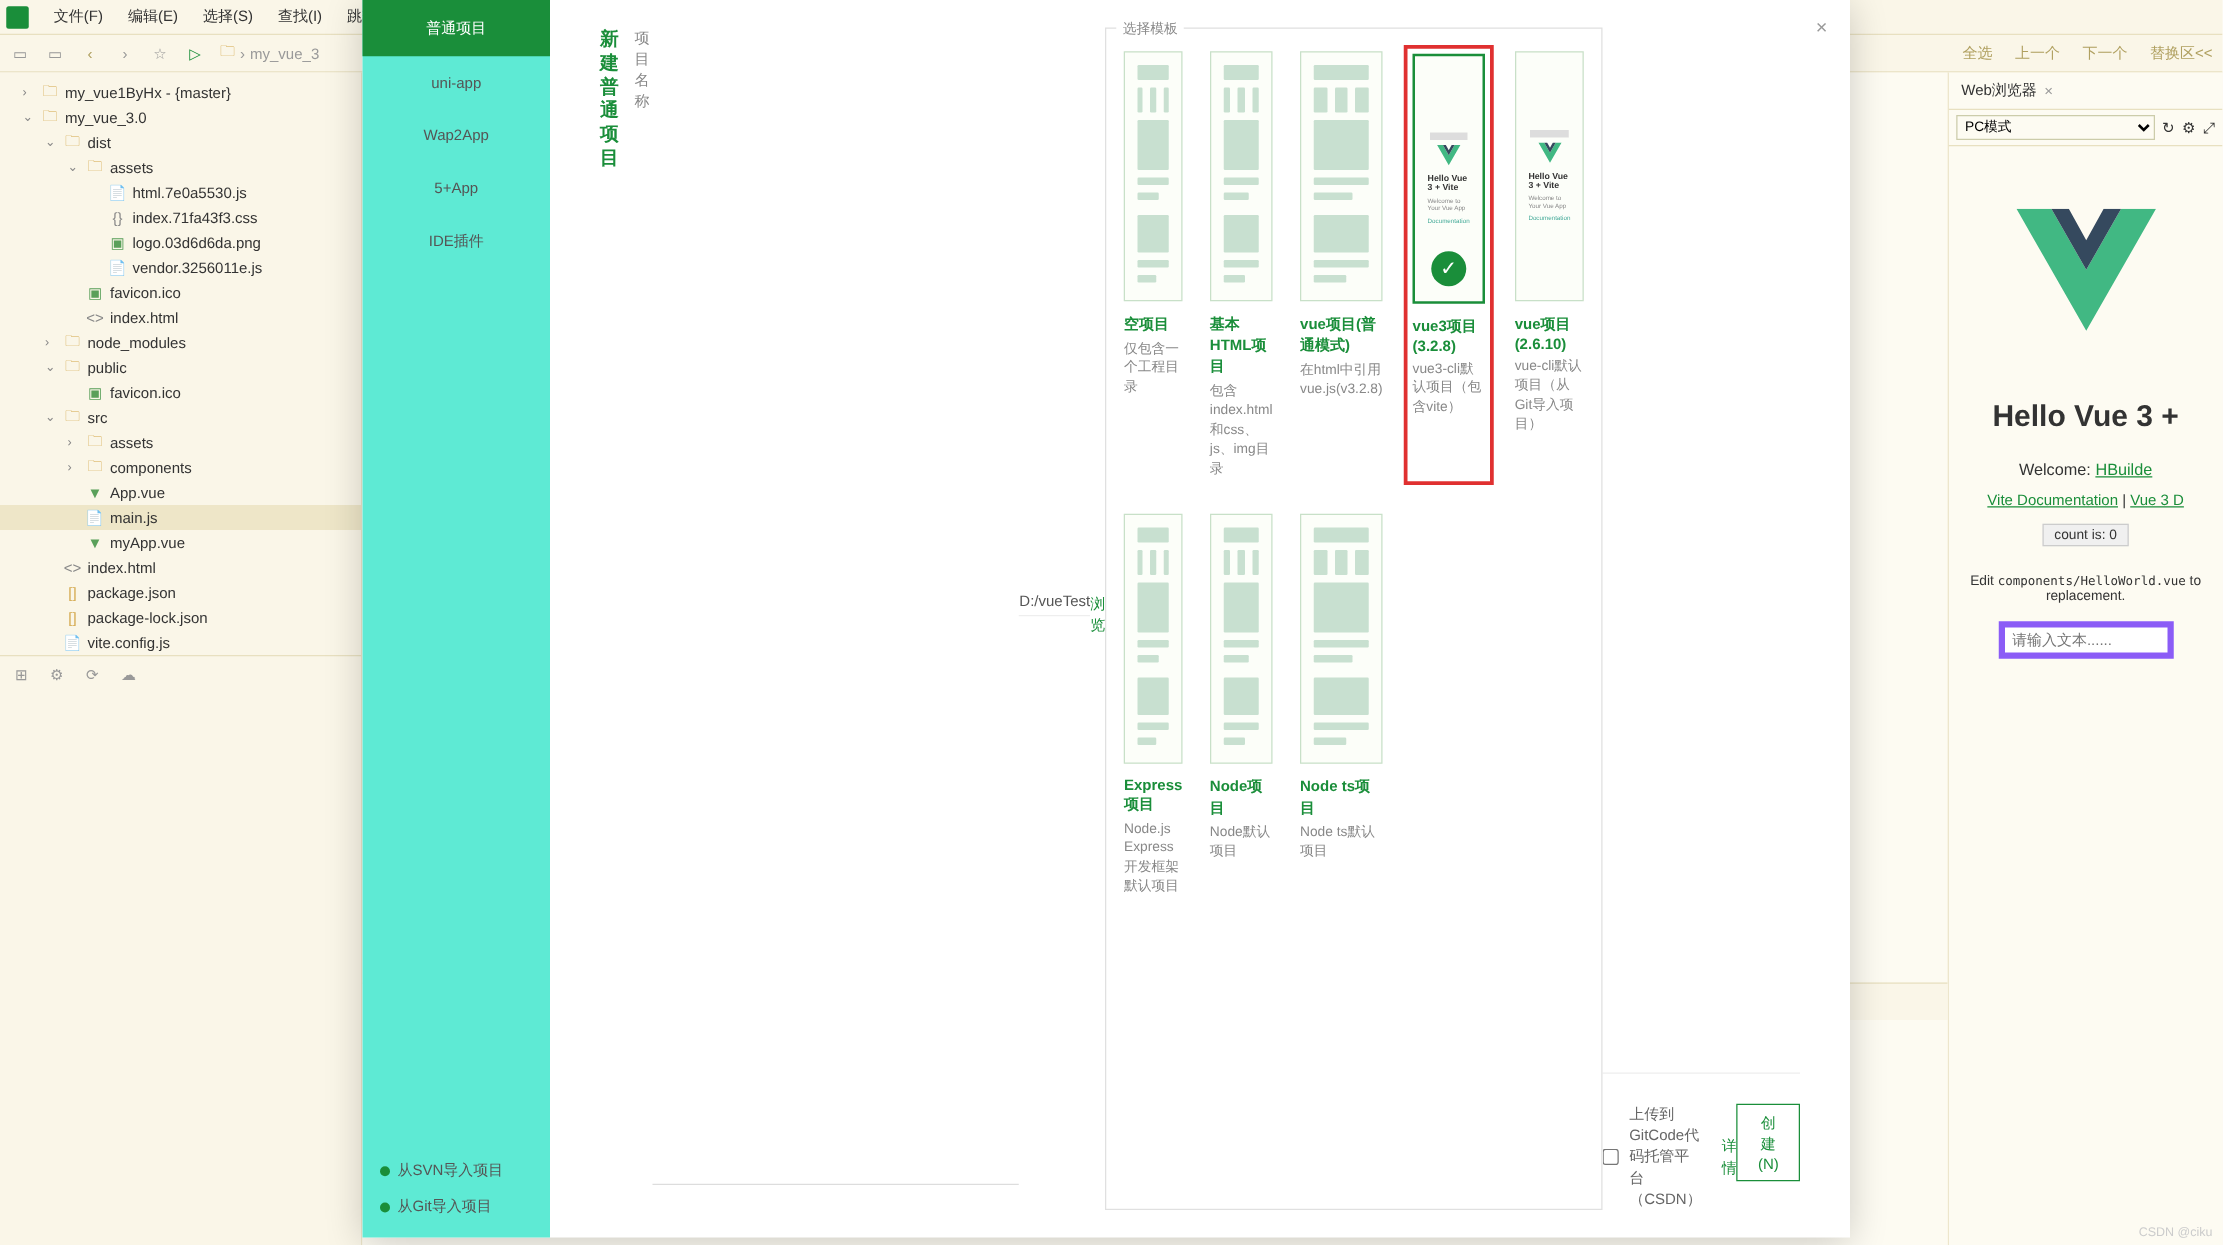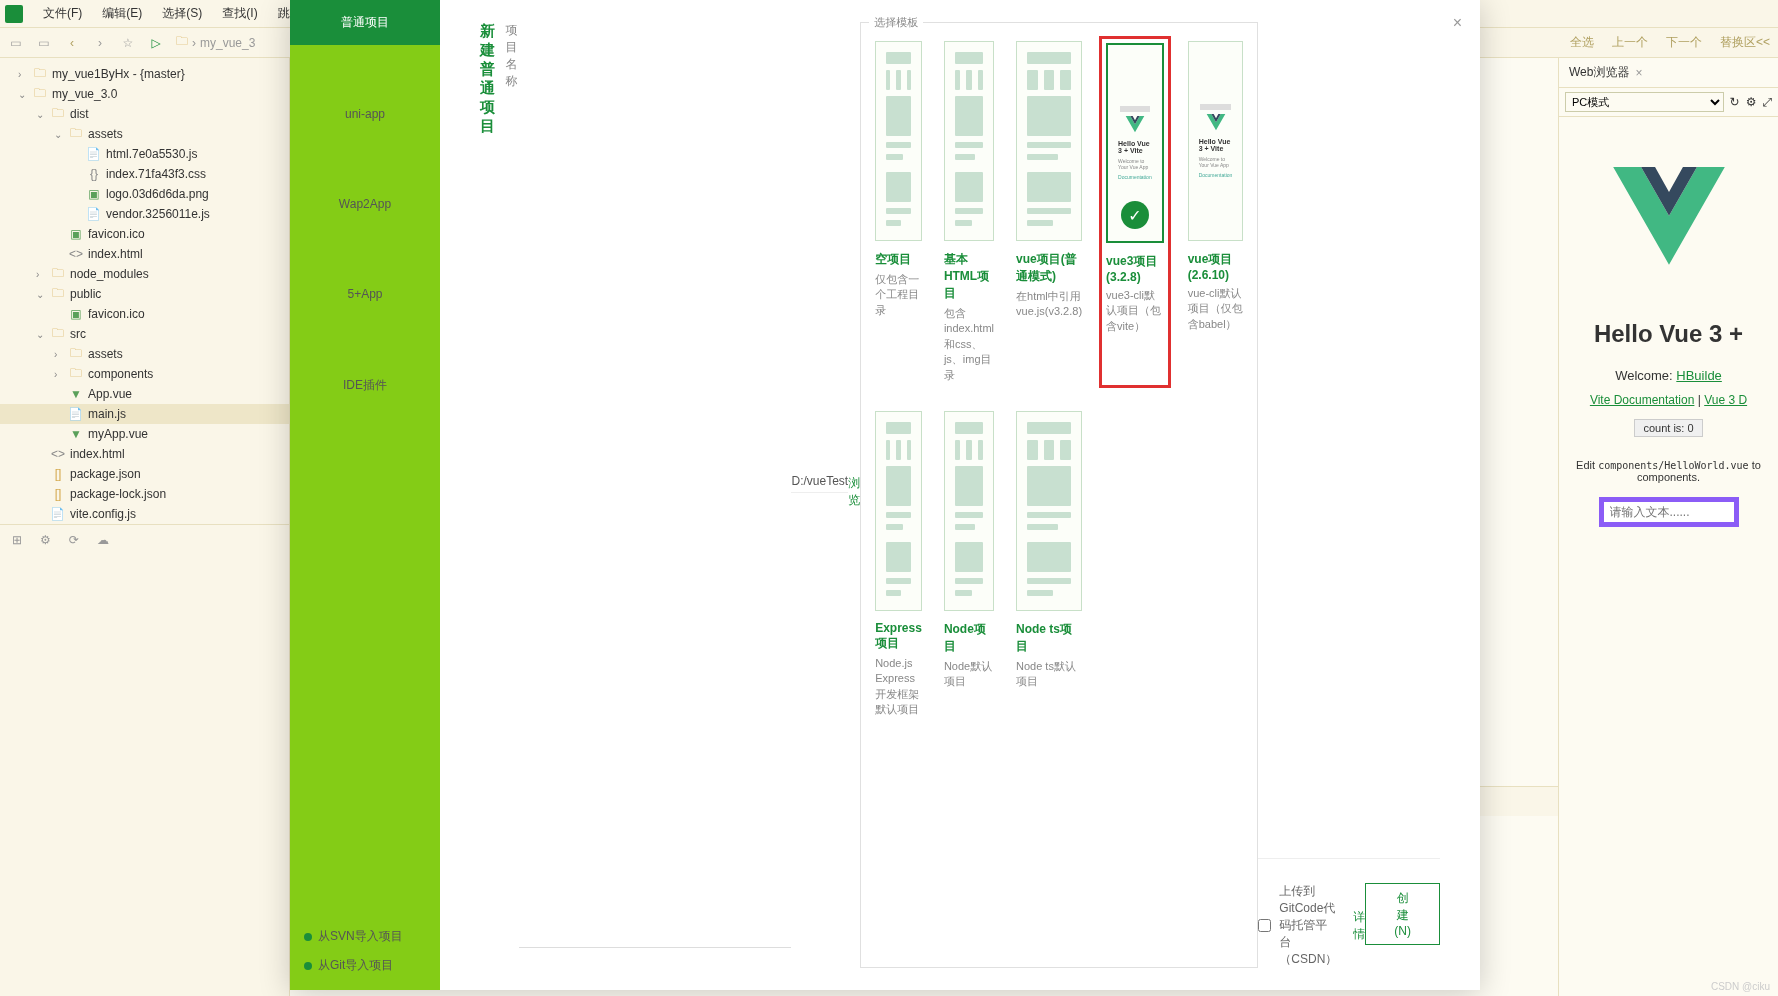--- a/index.html
+++ b/index.html
@@ -60,21 +60,21 @@
 .browser-content .welcome { font-size: 13px; margin-bottom: 10px; }
 .browser-content a { color: #1a8e3a; text-decoration: underline; }
 .count-btn { border: 1px solid #ccc; padding: 2px 8px; background: #f0f0f0; margin: 12px 0; display: inline-block; font-size: 11px; }
 .browser-content .edit-text { font-size: 11px; margin-top: 10px; }
 .browser-content code { font-family: monospace; font-size: 10px; }
 .text-input { border: 5px solid #8b5cf6; padding: 3px 6px; font-size: 12px; color: #999; margin-top: 14px; width: 140px; }
 
 
 .dialog { position: absolute; top: 0; left: 290px; width: 1190px; height: 990px; background: #fff; box-shadow: 0 4px 30px rgba(0,0,0,0.2); display: flex; z-index: 100; }
 .dialog-close { position: absolute; top: 14px; right: 18px; color: #999; cursor: pointer; font-size: 16px; }
-.dlg-sidebar { width: 150px; background: #84cc16; display: flex; flex-direction: column; gap: 48px; }
+.dlg-sidebar { width: 150px; background: #5eead4; display: flex; flex-direction: column; }
 .dlg-tab { padding: 14px 0; text-align: center; cursor: pointer; color: #555; }
 .dlg-tab.active { background: #1a8e3a; color: #fff; }
 .dlg-import { margin-top: auto; padding: 10px 14px; }
 .dlg-import-item { display: flex; align-items: center; gap: 6px; padding: 6px 0; color: #555; font-size: 12px; cursor: pointer; }
 .dlg-import-item .dot { width: 8px; height: 8px; background: #1a8e3a; border-radius: 50%; }
 
 .dlg-main { flex: 1; padding: 22px 40px; display: flex; flex-direction: row; }
 .dlg-title { color: #1a8e3a; font-size: 15px; font-weight: bold; margin-bottom: 6px; }
 .dlg-subtitle { color: #888; font-size: 12px; margin-bottom: 24px; }
 .dlg-label { color: #888; font-size: 12px; margin-bottom: 6px; }
@@ -97,21 +97,21 @@
 .tpl-check { position: absolute; bottom: 12px; left: 50%; transform: translateX(-50%); width: 28px; height: 28px; background: #1a8e3a; border-radius: 50%; display: flex; align-items: center; justify-content: center; color: #fff; font-size: 16px; }
 .tpl-name { color: #1a8e3a; font-size: 12px; font-weight: bold; margin-bottom: 4px; }
 .tpl-desc { color: #888; font-size: 11px; line-height: 1.4; }
 .tpl-vue-preview { display:flex; flex-direction:column; align-items:center; justify-content:center; gap:4px; font-size:7px; color:#888;}
 .tpl-vue-preview .mini-logo{width:24px;height:20px;}
 
 .dlg-footer { margin-top: auto; padding-top: 24px; display: flex; align-items: flex-start; justify-content: space-between; border-top: 1px solid #eee; }
 .dlg-footer-left { display: flex; align-items: center; gap: 8px; color: #666; font-size: 12px; }
 .dlg-footer-left input[type=checkbox]{ width:13px; height:13px;}
 .dlg-footer-left a { color: #1a8e3a; margin-left: 8px; }
-.create-btn { border: 1px solid #1a8e3a; color: #1a8e3a; background: #fff; padding: 6px 28px; cursor: pointer; font-size: 12px; }
+.create-btn { border: 1px solid #1a8e3a; color: #1a8e3a; background: #fff; padding: 6px 16px; cursor: pointer; font-size: 12px; }
 
 .watermark { position: absolute; bottom: 4px; right: 8px; color: #ccc; font-size: 10px; z-index: 200;}
 </style>
 </head>
 <body>
 
 <div class="menubar">
   <div class="logo"></div>
   <span class="menu-item">文件(F)</span>
   <span class="menu-item">编辑(E)</span>
@@ -298,21 +298,21 @@
       <h1>Hello Vue 3 +</h1>
       <div class="welcome">
         <span>Welcome: </span><a>HBuilde</a>
       </div>
       <div>
         <a>Vite Documentation</a><span> | </span><a>Vue 3 D</a>
       </div>
       <div class="count-btn">count is: 0</div>
       <div class="edit-text">
         <span>Edit </span><code>components/HelloWorld.vue</code><span> to</span><br>
-        <span>components.</span>
+        <span>replacement.</span>
       </div>
       <input class="text-input" placeholder="请输入文本......" style="">
     </div>
   </div>
 </div>
 
 <div class="dialog">
   <span class="dialog-close">×</span>
   <div class="dlg-sidebar">
     <div class="dlg-tab active">普通项目</div>
@@ -417,21 +417,21 @@
               <div style="width:90%;height:6px;background:#ddd"></div>
               <svg class="mini-logo" viewBox="0 0 100 86">
                 <polygon points="50,70 10,0 30,0 50,35 70,0 90,0" fill="#41b883"></polygon>
                 <polygon points="50,35 30,0 40,0 50,18 60,0 70,0" fill="#35495e"></polygon>
               </svg>
               <div style="font-weight:bold;color:#333">Hello Vue 3 + Vite</div>
               <div style="font-size:5px">Welcome to Your Vue App</div>
               <div style="font-size:5px;color:#4a9">Documentation</div>
             </div>
             <div class="tpl-name">vue项目(2.6.10)</div>
-            <div class="tpl-desc">vue-cli默认项目（仅包含babel）</div>
+            <div class="tpl-desc">vue-cli默认项目（从Git导入项目）</div>
           </div>
           <div class="tpl-item">
             <div class="tpl-preview">
               <div class="tpl-bar"></div>
               <div class="tpl-row">
                 <div class="tpl-bar"></div>
                 <div class="tpl-bar"></div>
                 <div class="tpl-bar"></div>
               </div>
               <div class="tpl-bar" style="height:40px"></div>

